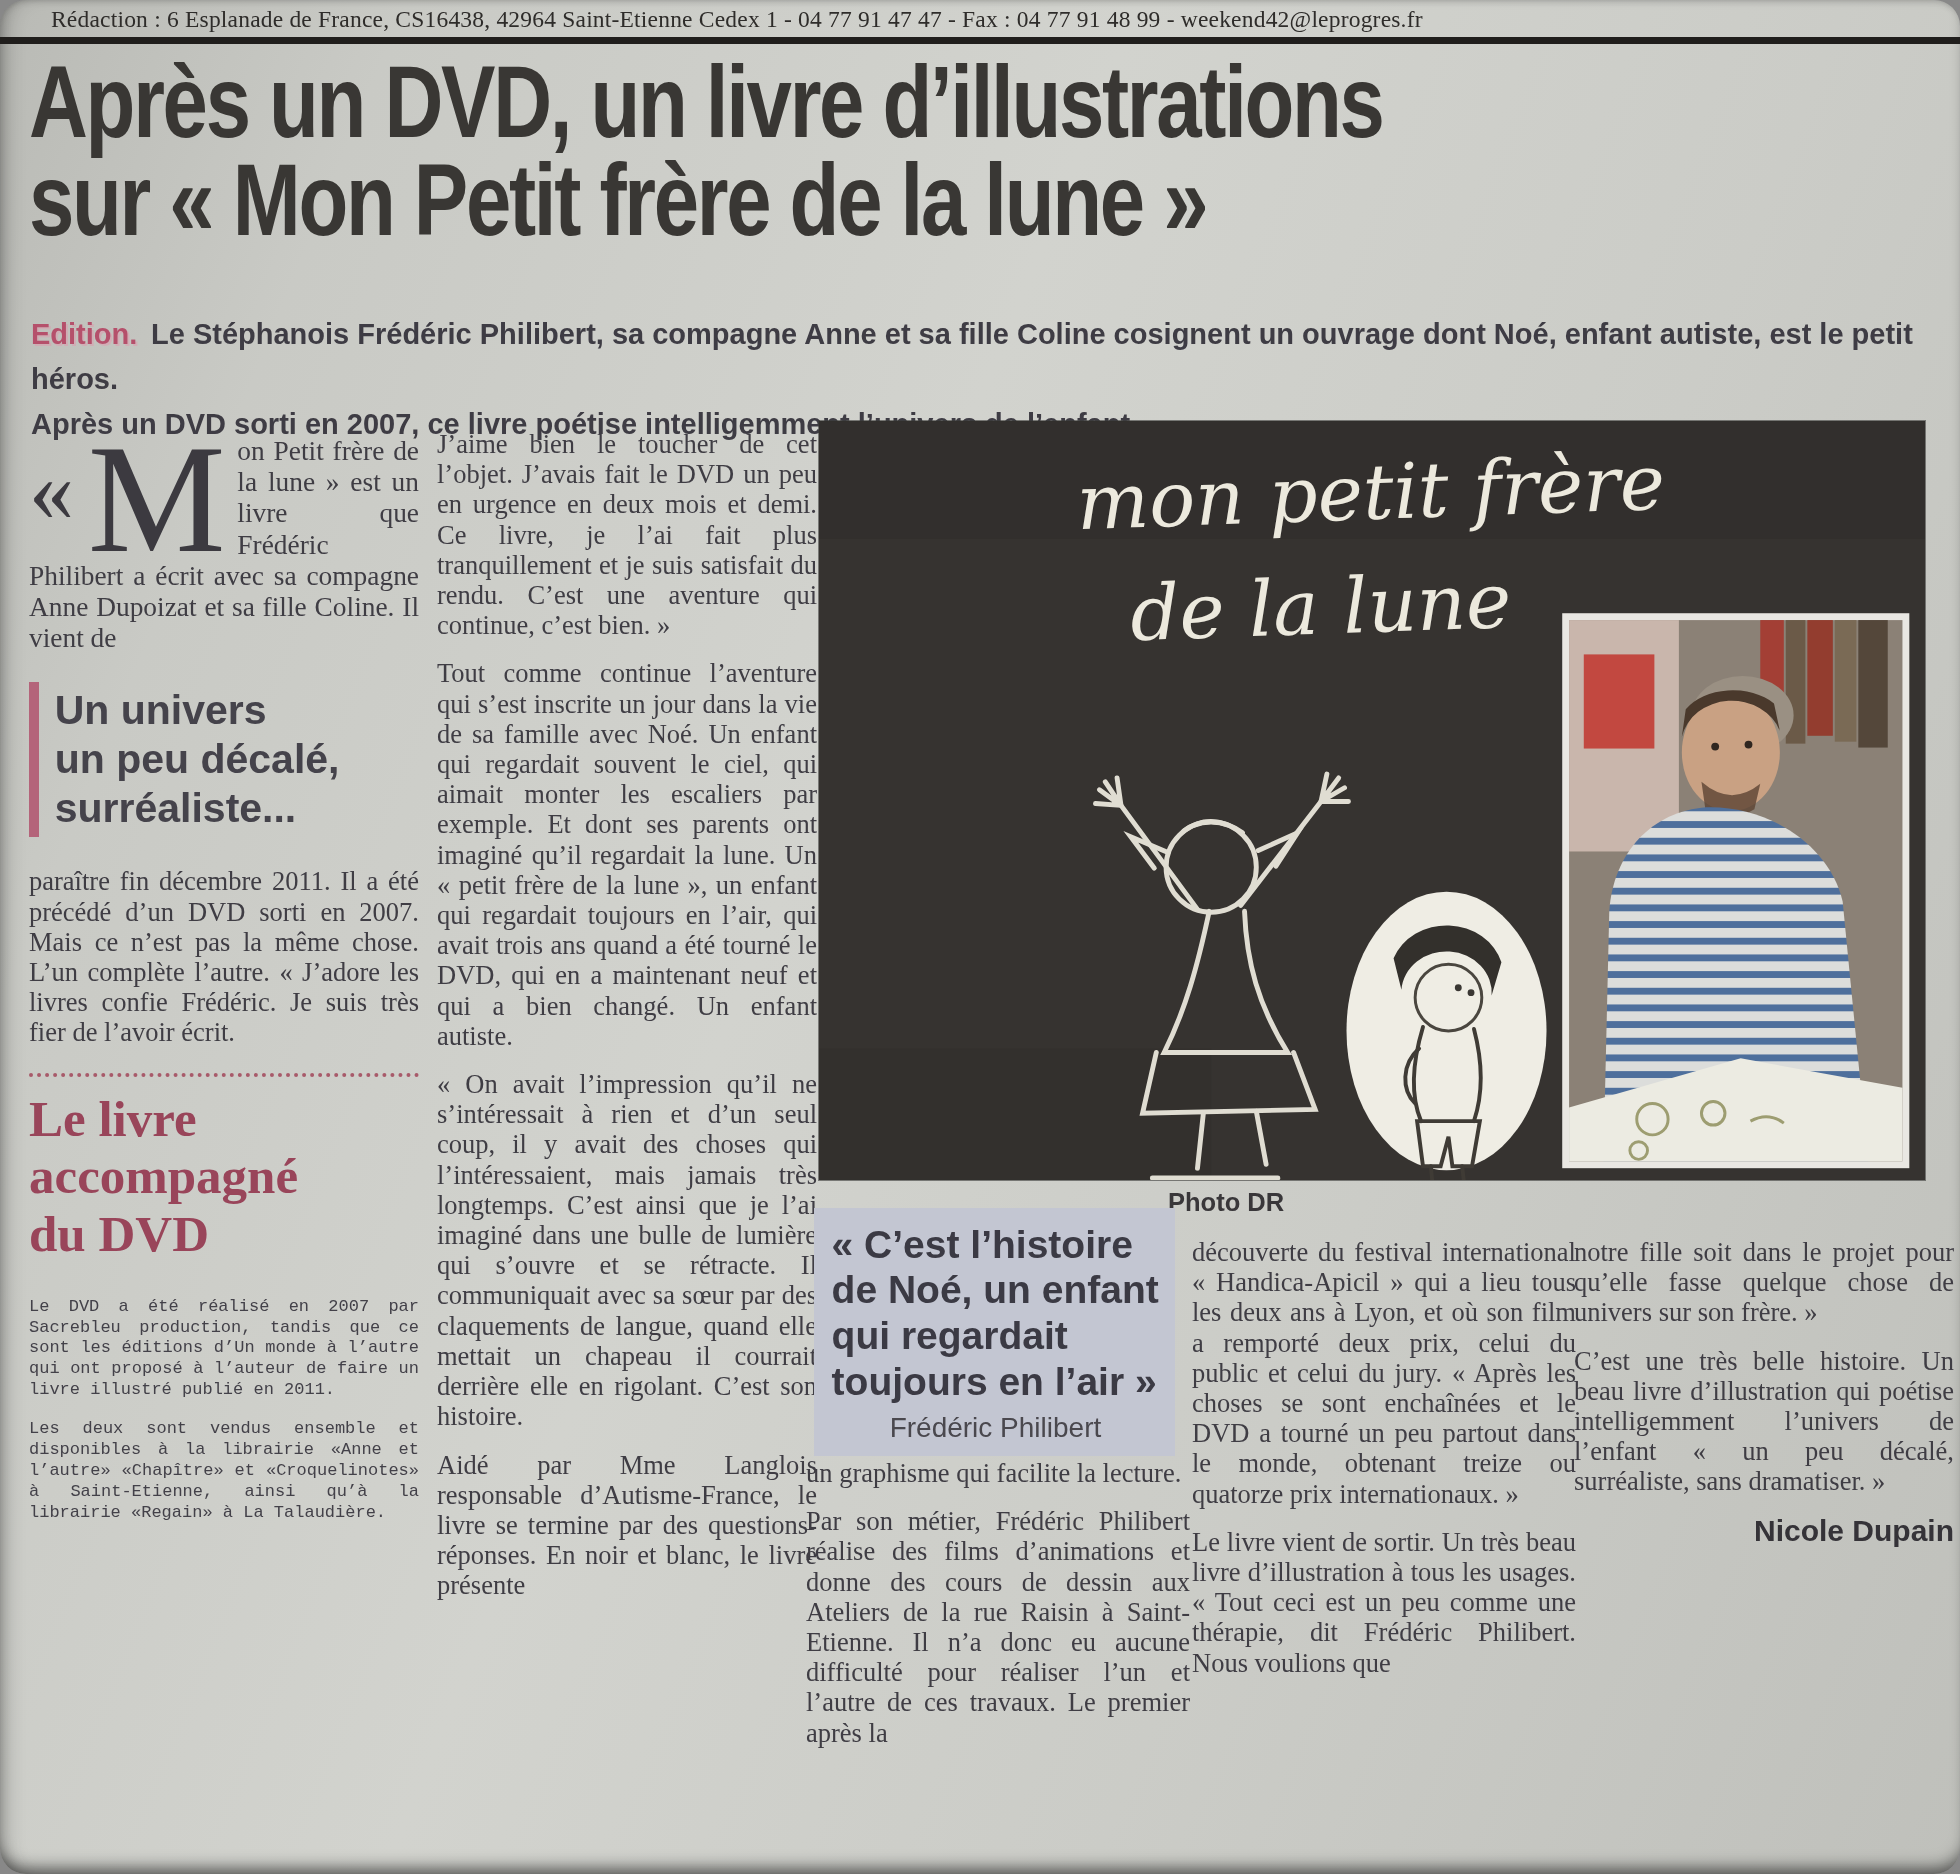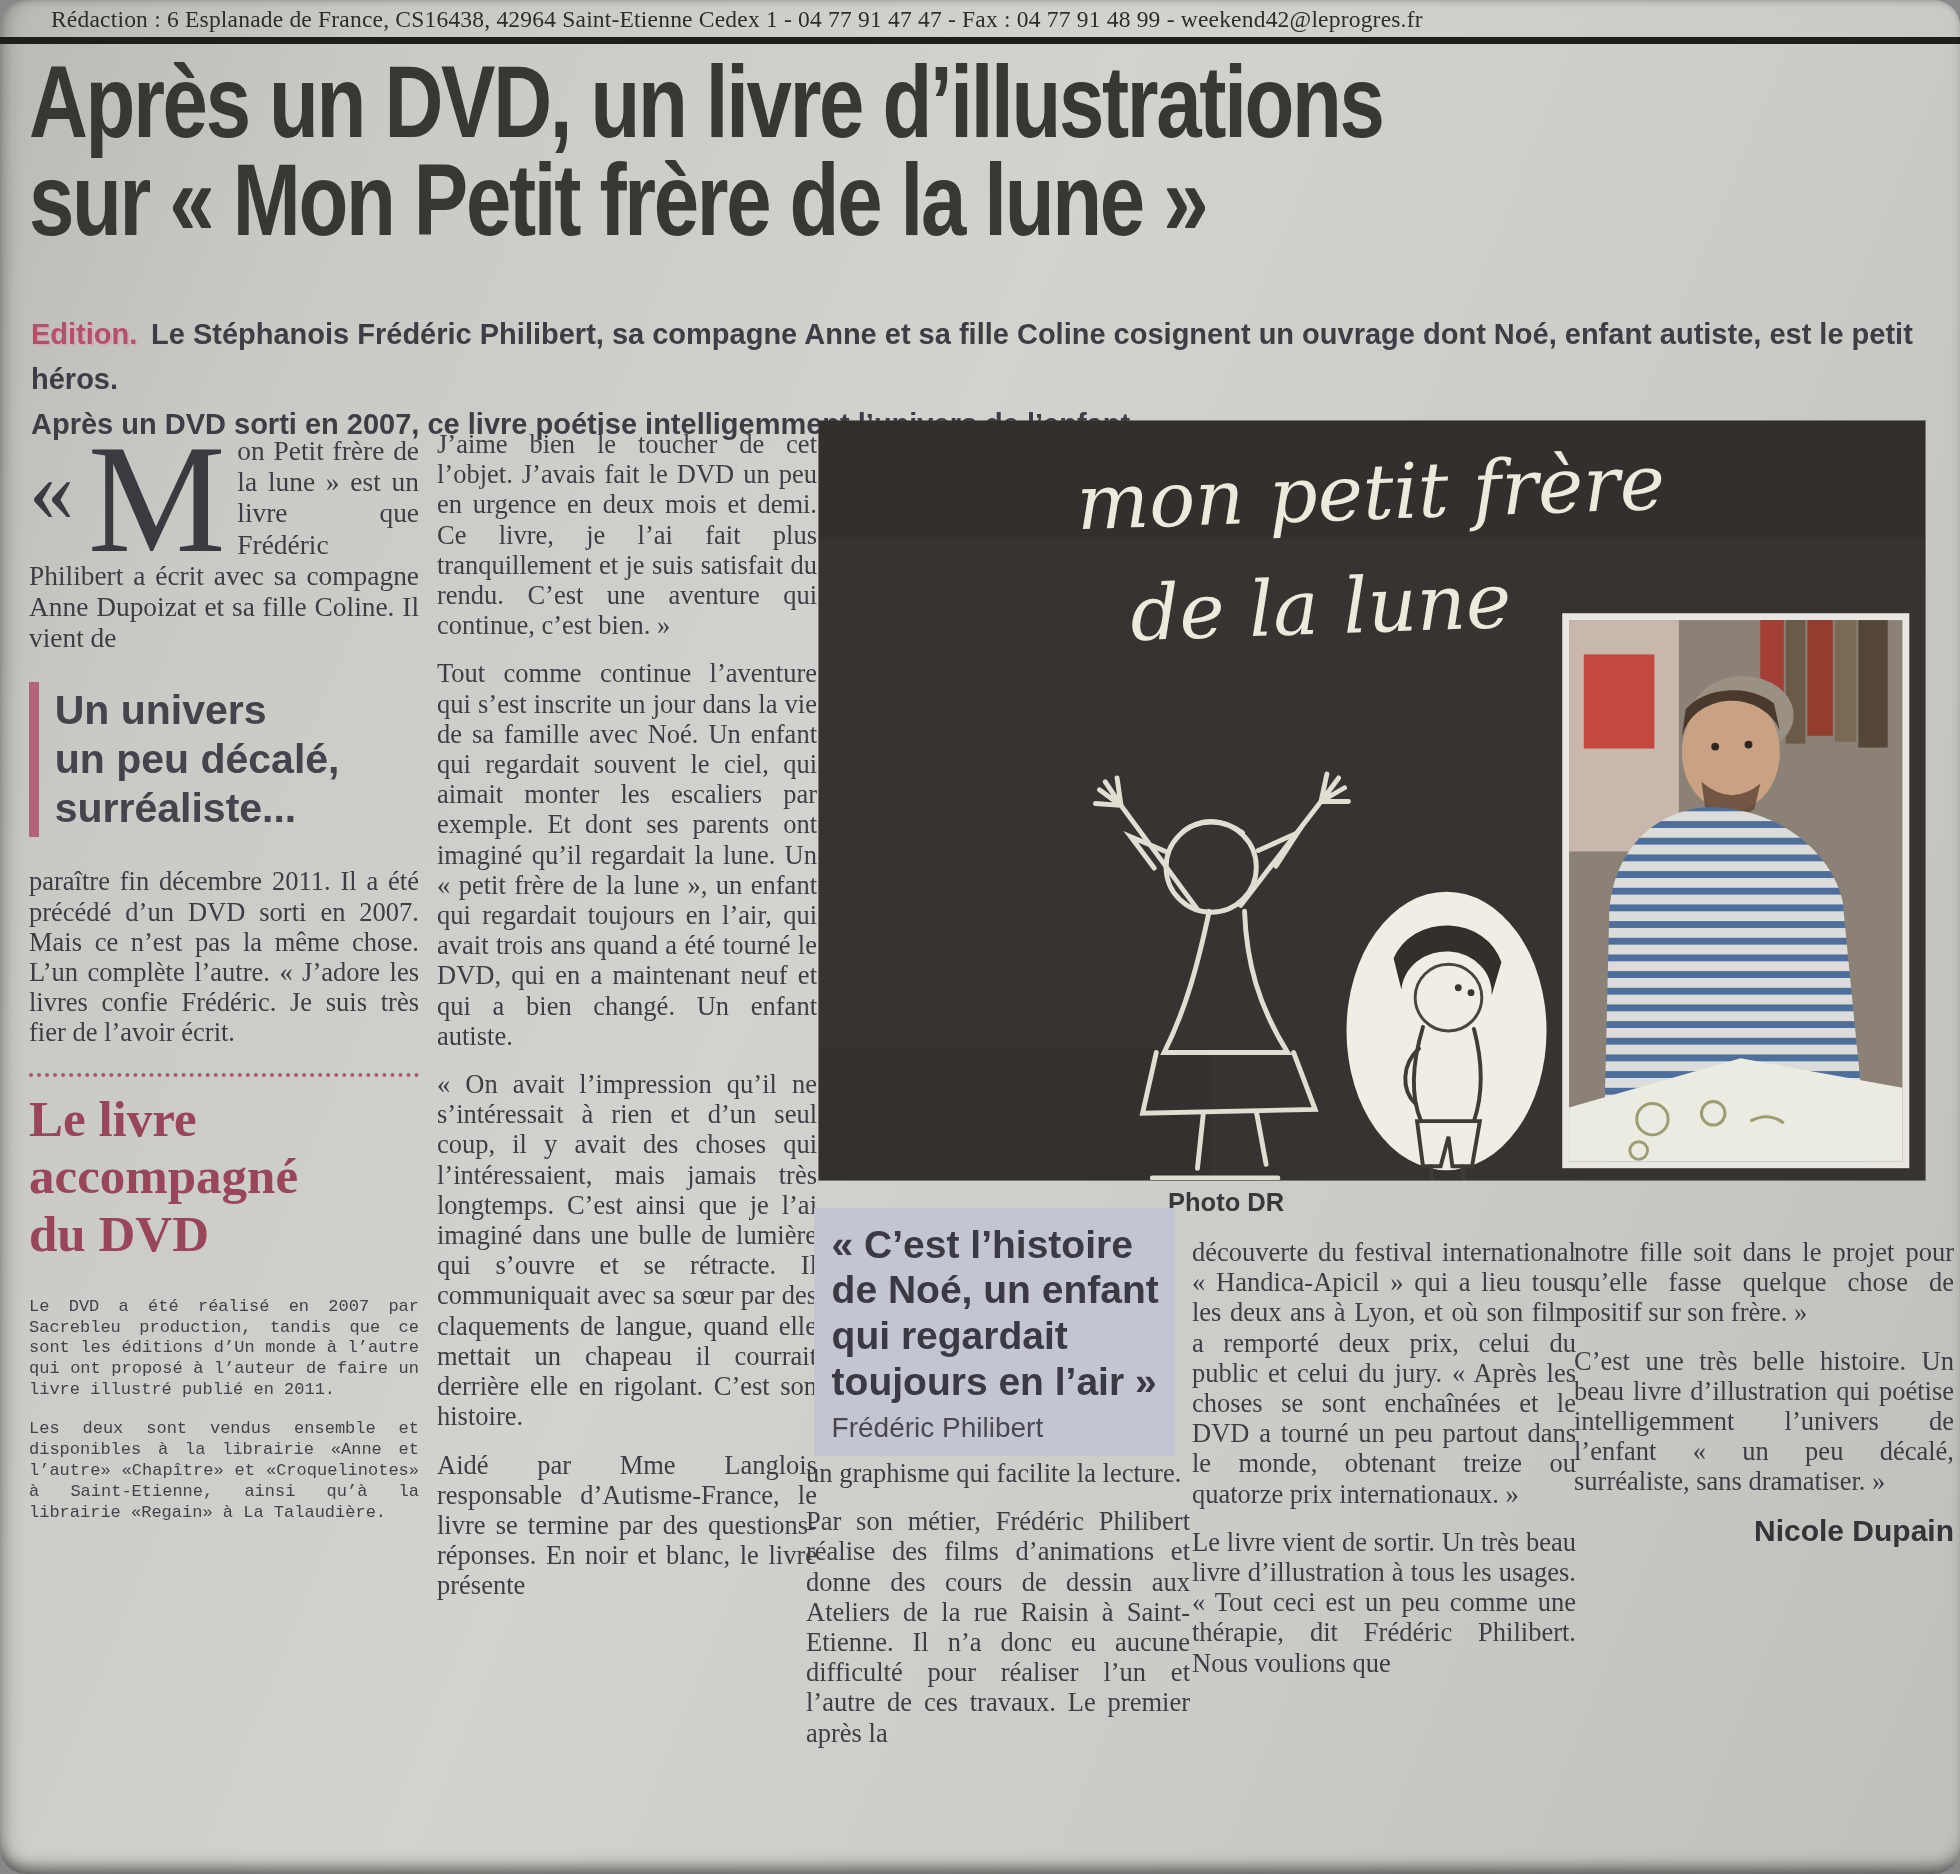--- a/index.html
+++ b/index.html
@@ -59,21 +59,21 @@
   .photo svg{ display:block; width:100%; height:100%; }
   .photo-credit{ position:absolute; left:1168px; top:1188px;
     font-family:"Liberation Sans", sans-serif; font-weight:700;
     font-size:25.5px; color:#39373a; }
   
   .pullquote{ position:absolute; left:814px; top:1208px; width:361px; min-height:223px;
     background:#c3c6d2; padding:13.7px 15.7px 11.8px 17.6px; }
   .pullquote .pq-text{ font-family:"Liberation Sans", sans-serif; font-weight:700;
     font-size:39px; line-height:1.17; color:#3b3a44; white-space:pre-line; }
   .pullquote .pq-attr{ margin-top:7.8px; font-family:"Liberation Sans", sans-serif;
-    font-size:28px; color:#4a484e; }
+    font-size:28px; color:#4a484e;text-align:center; }
 </style>
 </head>
 <body>
 
 <div class="page">
 
   <div class="masthead">Rédaction : 6 Esplanade de France, CS16438, 42964 Saint-Etienne Cedex 1 - 04 77 91 47 47 - Fax : 04 77 91 48 99 - weekend42@leprogres.fr</div>
   <div class="top-rule"></div>
 
   <div class="headline">
@@ -197,19 +197,19 @@
     <p>un graphisme qui facilite la lecture.</p>
     <p>Par son métier, Frédéric Philibert réalise des films d’animations et donne des cours de dessin aux Ateliers de la rue Raisin à Saint-Etienne. Il n’a donc eu aucune difficulté pour réaliser l’un et l’autre de ces travaux. Le premier après la</p>
   </div>
 
   <div class="col col4">
     <p>découverte du festival international « Handica-Apicil » qui a lieu tous les deux ans à Lyon, et où son film a remporté deux prix, celui du public et celui du jury. « Après les choses se sont enchaînées et le DVD a tourné un peu partout dans le monde, obtenant treize ou quatorze prix internationaux. »</p>
     <p>Le livre vient de sortir. Un très beau livre d’illustration à tous les usages. « Tout ceci est un peu comme une thérapie, dit Frédéric Philibert. Nous voulions que</p>
   </div>
 
   <div class="col col5">
-    <p>notre fille soit dans le projet pour qu’elle fasse quelque chose de positif sur son frère. »</p>
+    <p>notre fille soit dans le projet pour qu’elle fasse quelque chose de univers sur son frère. »</p>
     <p>C’est une très belle histoire. Un beau livre d’illustration qui poétise intelligemment l’univers de l’enfant « un peu décalé, surréaliste, sans dramatiser. »</p>
     <div class="byline">Nicole Dupain</div>
   </div>
 
 </div>
 
 
 </body></html>

